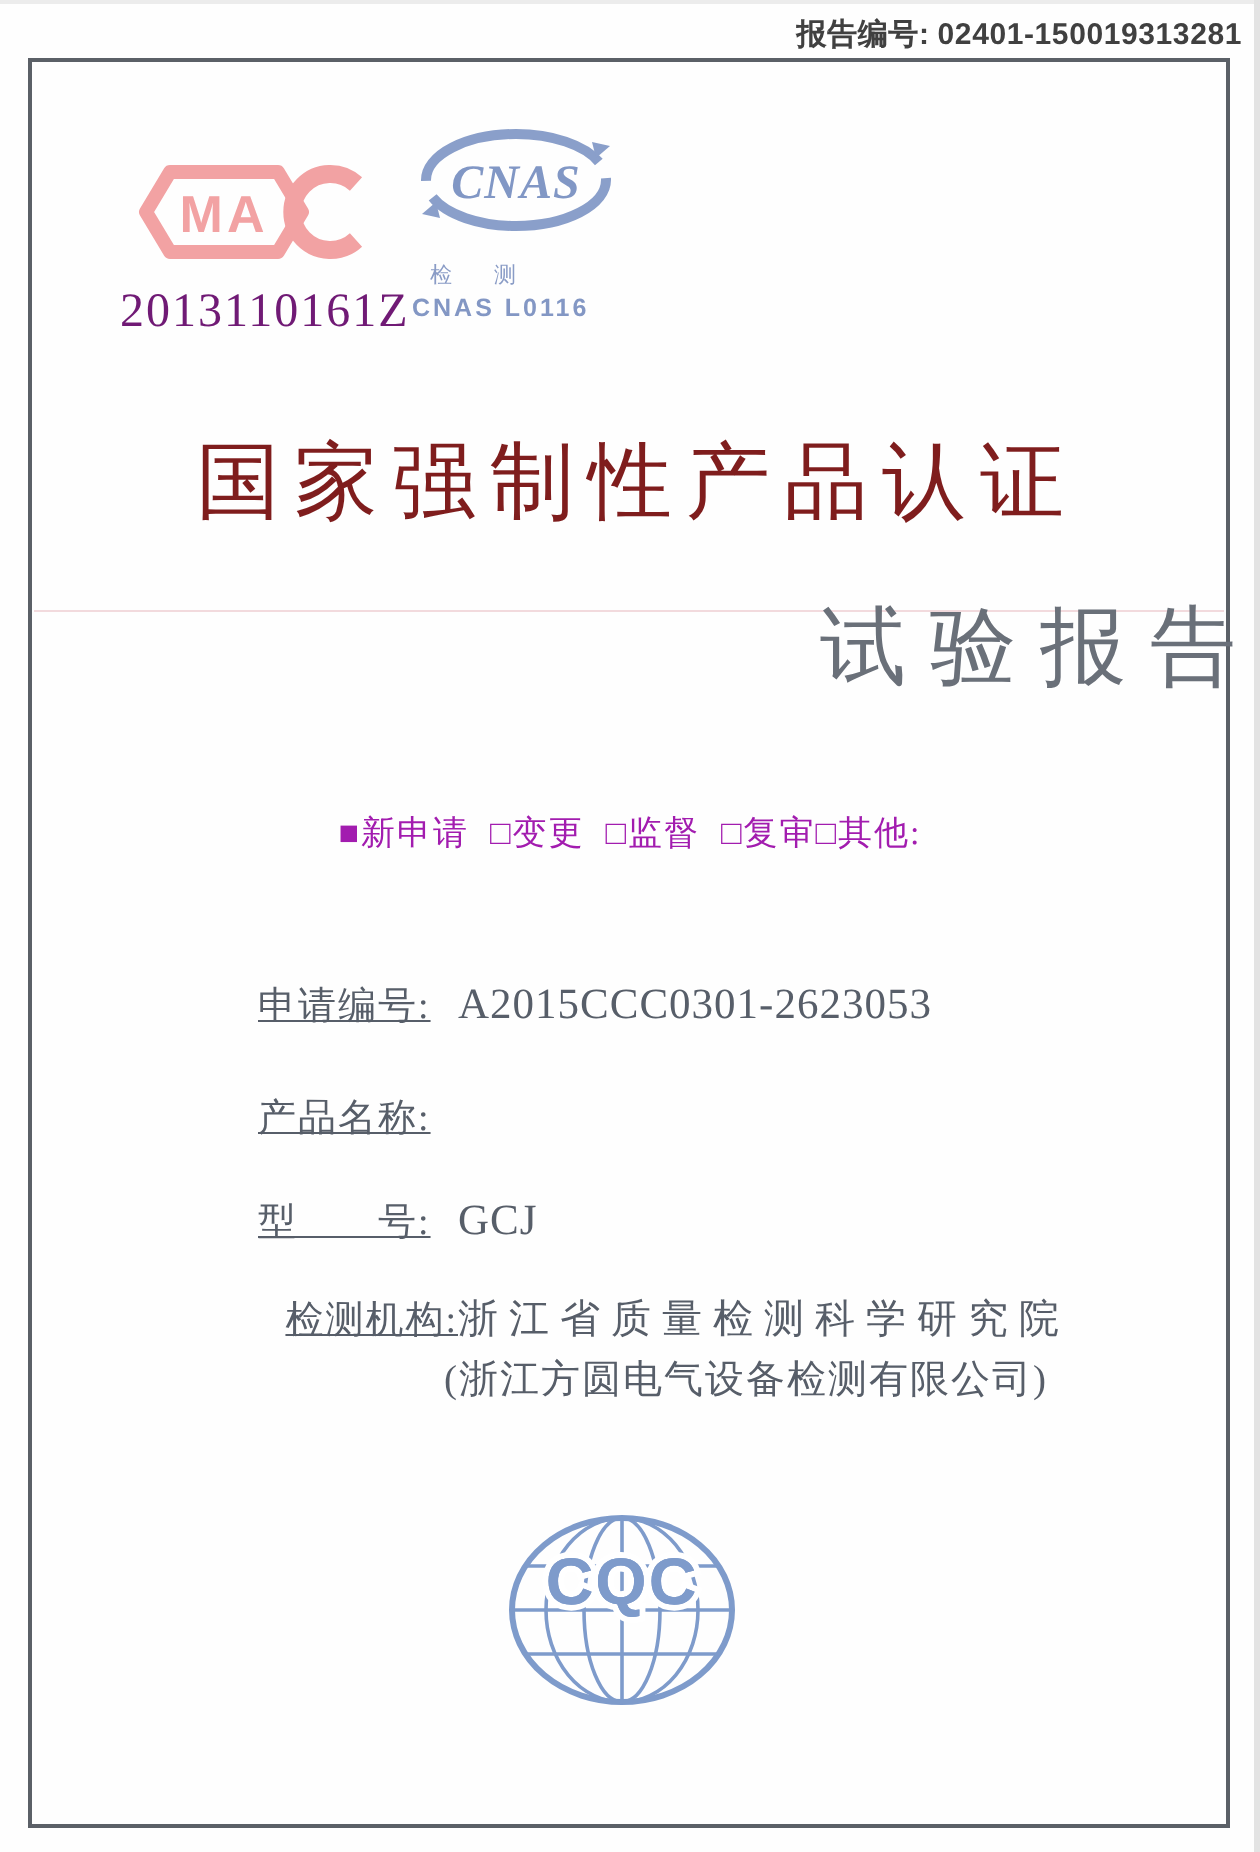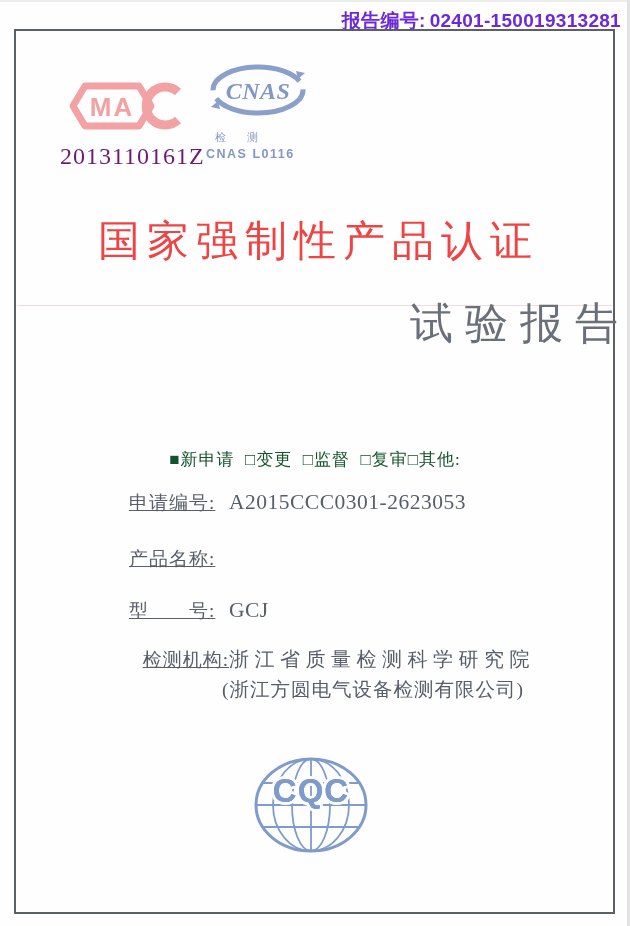--- a/index.html
+++ b/index.html
@@ -9,21 +9,21 @@
     font-family:"Liberation Serif", serif;
     position:relative; overflow:hidden;
   }
   .page { position:absolute; inset:0; background:#fefefe; }
   .edge-right { position:absolute; right:0; top:0; width:3px; height:100%; background:#e3e3e3; }
   .edge-top { position:absolute; left:0; top:0; width:100%; height:2px; background:#ececec; }
 
   .report-no {
     position:absolute; top:8px; right:9px;
     font-family:"Liberation Sans", sans-serif;
-    font-size:19px; font-weight:600; color:#6d28d9; letter-spacing:0.3px;
+    font-size:15px; font-weight:600; color:#404040; letter-spacing:0.3px;
   }
   .report-no .num { font-family:"Liberation Sans", sans-serif; margin-left:4px; }
 
   .frame {
     position:absolute; left:14px; top:29px; width:601px; height:885px;
     box-sizing:border-box; border:2px solid #5b6067;
   }
   .scan-line {
     position:absolute; left:17px; width:595px; top:305px; height:1px;
     background:#f2dadd;
@@ -43,33 +43,33 @@
     font-family:"Liberation Sans", sans-serif;
   }
   .cnas-caption-code {
     margin-top:2px; font-size:12.5px; font-weight:600; color:#8397c4; letter-spacing:1.5px;
     font-family:"Liberation Sans", sans-serif;
   }
 
   
   .title-line1 {
     position:absolute; top:213px; left:0; width:100%; text-align:center;
-    font-size:42px; color:#ef4444; letter-spacing:7px; padding-left:7px;
+    font-size:42px; color:#7f1d1d; letter-spacing:7px; padding-left:7px;
     box-sizing:border-box; font-weight:400;
   }
   .title-line2 {
     position:absolute; top:295px; left:0; width:100%; text-align:right;
     font-size:43px; color:#6a7079; letter-spacing:12px; padding-left:12px;
     box-sizing:border-box; font-weight:400;
   }
 
   
   .app-type {
     position:absolute; top:405px; left:0; width:100%; text-align:center;
-    font-size:17px; color:#14532d; white-space:pre; letter-spacing:1px;margin-top:43px;
+    font-size:17px; color:#a21caf; white-space:pre; letter-spacing:1px;
   }
 
   
   .row { position:absolute; left:129px; display:flex; align-items:baseline; }
   .row .lbl {
     width:100px; flex:0 0 100px; font-size:19px; color:#575e69;
     letter-spacing:1px; white-space:pre;text-decoration:underline;
   }
   .row .val { font-size:21.5px; color:#575e69; letter-spacing:0.5px; }
   .row-app   { top:490px; }

